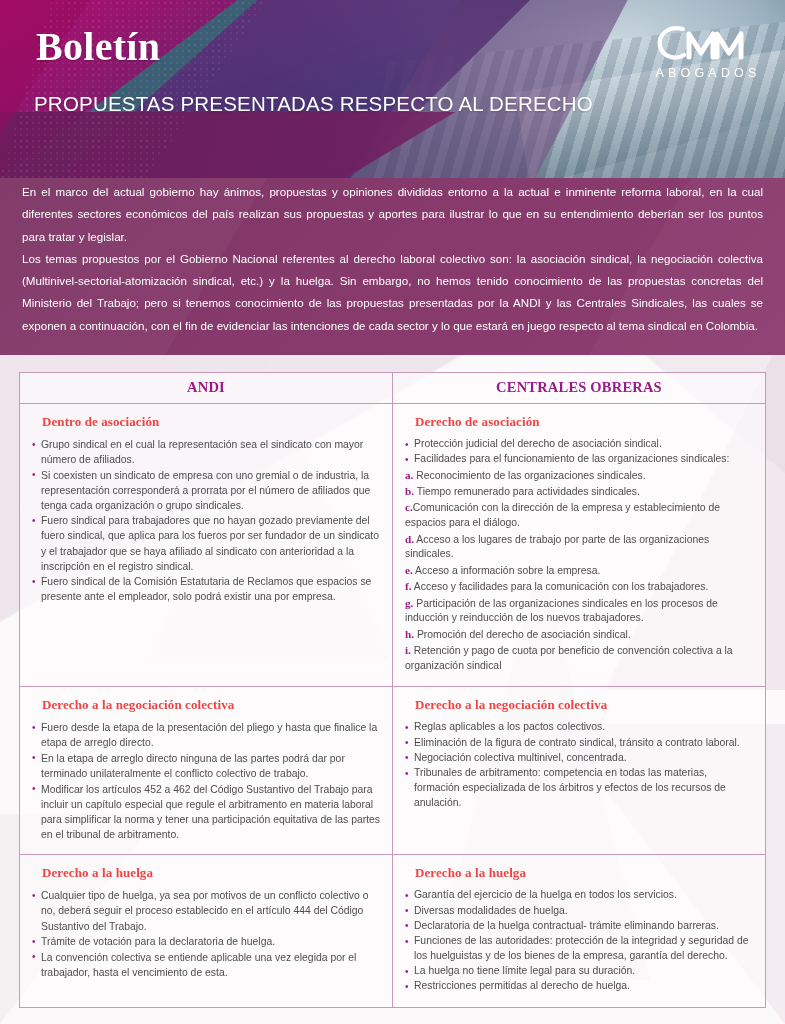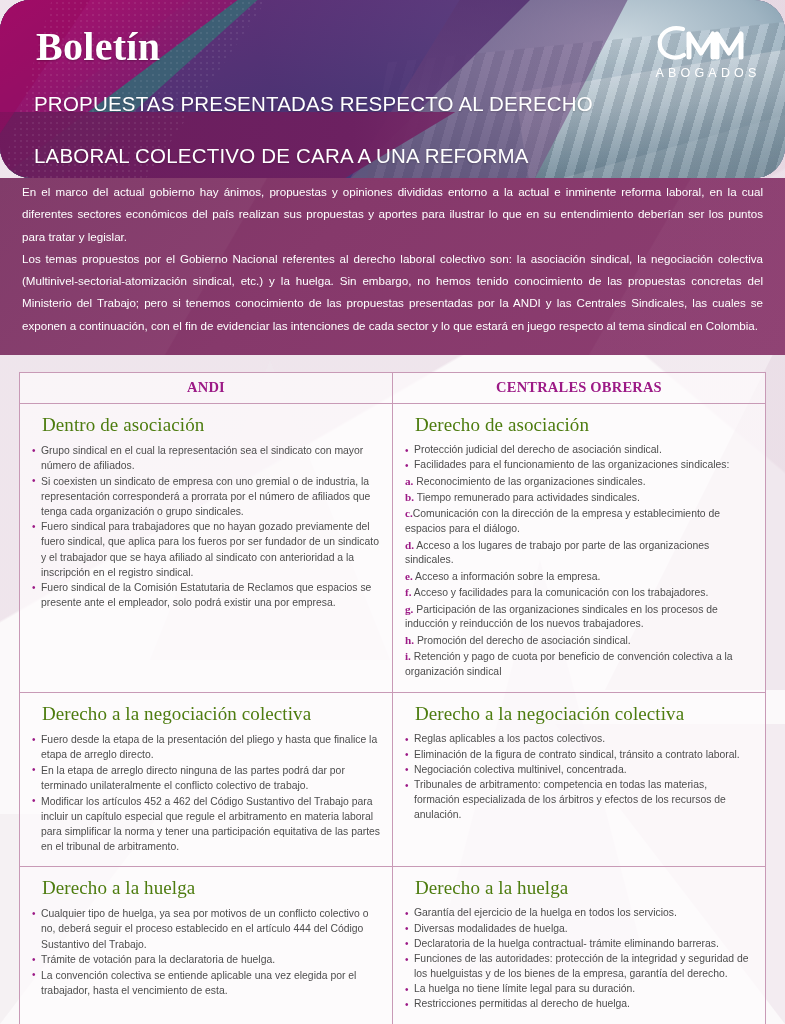--- a/index.html
+++ b/index.html
@@ -32,21 +32,20 @@
         border-bottom:300px solid rgba(240,232,239,0.45);}
   .wm5{ left:430px; top:560px; width:0;height:0;
         border-left:110px solid transparent;border-right:110px solid transparent;
         border-bottom:420px solid rgba(238,229,237,0.40);}
 
   
   .header{
     position:relative; width:785px; height:178px; overflow:hidden;
     background:#5d2f63;
     z-index:2;
-    border-radius:31px;
   }
   .hdr-photo{
     position:absolute; inset:0;
     background:
       radial-gradient(ellipse 360px 180px at 620px 40px, #c9d6de 0%, #9fb4c2 40%, #5d7f93 75%, #3d5f75 100%),
       linear-gradient(115deg,#2d5468 0%,#3c6478 35%,#65879b 65%,#8fa8b8 100%);
   }
   
   .hdr-photo::after{
     content:"";
@@ -143,21 +142,21 @@
   }
   table.cmp td, table.cmp th{ border:1px solid #c89ab6; vertical-align:top; }
   th.colhead{
     text-align:center; padding:6px 16px 7px;
     font-family:"Liberation Serif", serif;
     font-weight:bold; font-size:14.5px; color:#9c1a86; letter-spacing:.2px;
   }
   td.cell{ padding:9px 11px 12px 12px; width:50%; }
   .sect-title{
     font-family:"Liberation Serif", serif;
-    font-weight:normal; font-size:19px; color:#4d7c0f;
+    font-weight:bold; font-size:13px; color:#ef4444;
     margin:1px 0 7px 10px; letter-spacing:.1px;
   }
   ul.pts{ list-style:none; }
   ul.pts li{
     position:relative; padding-left:9px;
     font-size:10.4px; line-height:1.42; color:#4d4d4d;
     font-family:"Liberation Sans", sans-serif;
     margin-bottom:0.5px;
     text-align:left;
   }
@@ -189,21 +188,20 @@
   <div class="shape sC"></div>
   <div class="shape sD"></div>
   <div class="shape sE"></div>
   <div class="shape sF"></div>
   <div class="shape sG"></div>
   <div class="hdr-dots"></div>
 
   <div class="hdr-text">
     <div class="boletin">Boletín</div>
     <div class="subtitle">PROPUESTAS PRESENTADAS RESPECTO AL DERECHO</div>
-    <div class="subtitle">LABORAL COLECTIVO DE CARA A UNA REFORMA</div>
   </div>
 
   <div class="logo">
     <svg width="106" height="42" viewBox="0 0 106 42">
       <path d="M30 7 C14 3, 5 14, 7 24 C9 34, 22 39, 31 33" fill="none" stroke="#ffffff" stroke-width="4.2" stroke-linecap="round"></path>
       <path d="M36 35 L36 12 L48 31 L60 12 L60 35" fill="none" stroke="#ffffff" stroke-width="5" stroke-linecap="round" stroke-linejoin="round"></path>
       <path d="M64 35 L64 12 L76 31 L88 12 L88 35" fill="none" stroke="#ffffff" stroke-width="5" stroke-linecap="round" stroke-linejoin="round"></path>
     </svg>
     <div class="logo-word">ABOGADOS</div>
   </div>

